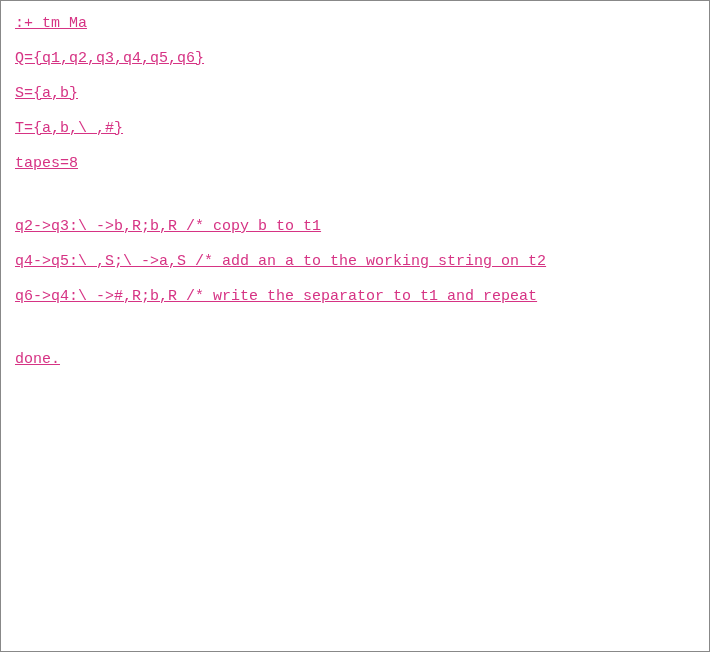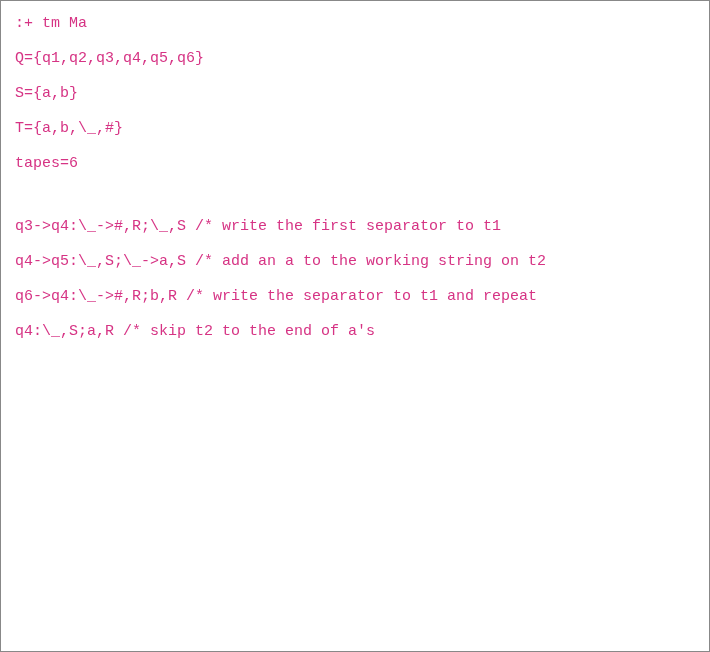--- a/index.html
+++ b/index.html
@@ -15,37 +15,38 @@
       font-family: "Consolas", "Courier New", monospace;
       font-size: 15px;
       color: #d63384;
       padding: 12px 14px;
       line-height: 1.4;
       overflow: hidden;
     }
     .code-line {
       white-space: pre;
       margin-bottom: 14px;
+      text-decoration: underline;
     }
     .code-line:last-child {
       margin-bottom: 0;
     }
     .blank-line {
       height: 14px;
       margin-bottom: 14px;
     }
   </style>
 </head>
 <body>
 
 <div>
   <div class="code-line">:+ tm Ma</div>
   <div class="code-line">Q={q1,q2,q3,q4,q5,q6}</div>
   <div class="code-line">S={a,b}</div>
   <div class="code-line">T={a,b,\_,#}</div>
-  <div class="code-line">tapes=6</div>
+  <div class="code-line">tapes=8</div>
   <div class="blank-line"></div>
-  <div class="code-line">q3-&gt;q4:\_-&gt;#,R;\_,S /* write the first separator to t1</div>
+  <div class="code-line">q2-&gt;q3:\_-&gt;b,R;b,R /* copy b to t1</div>
   <div class="code-line">q4-&gt;q5:\_,S;\_-&gt;a,S /* add an a to the working string on t2</div>
   <div class="code-line">q6-&gt;q4:\_-&gt;#,R;b,R /* write the separator to t1 and repeat</div>
-  <div class="code-line">q4:\_,S;a,R /* skip t2 to the end of a's</div>
   <div class="blank-line"></div>
+  <div class="code-line">done.</div>
 </div>
 
 </body></html>

